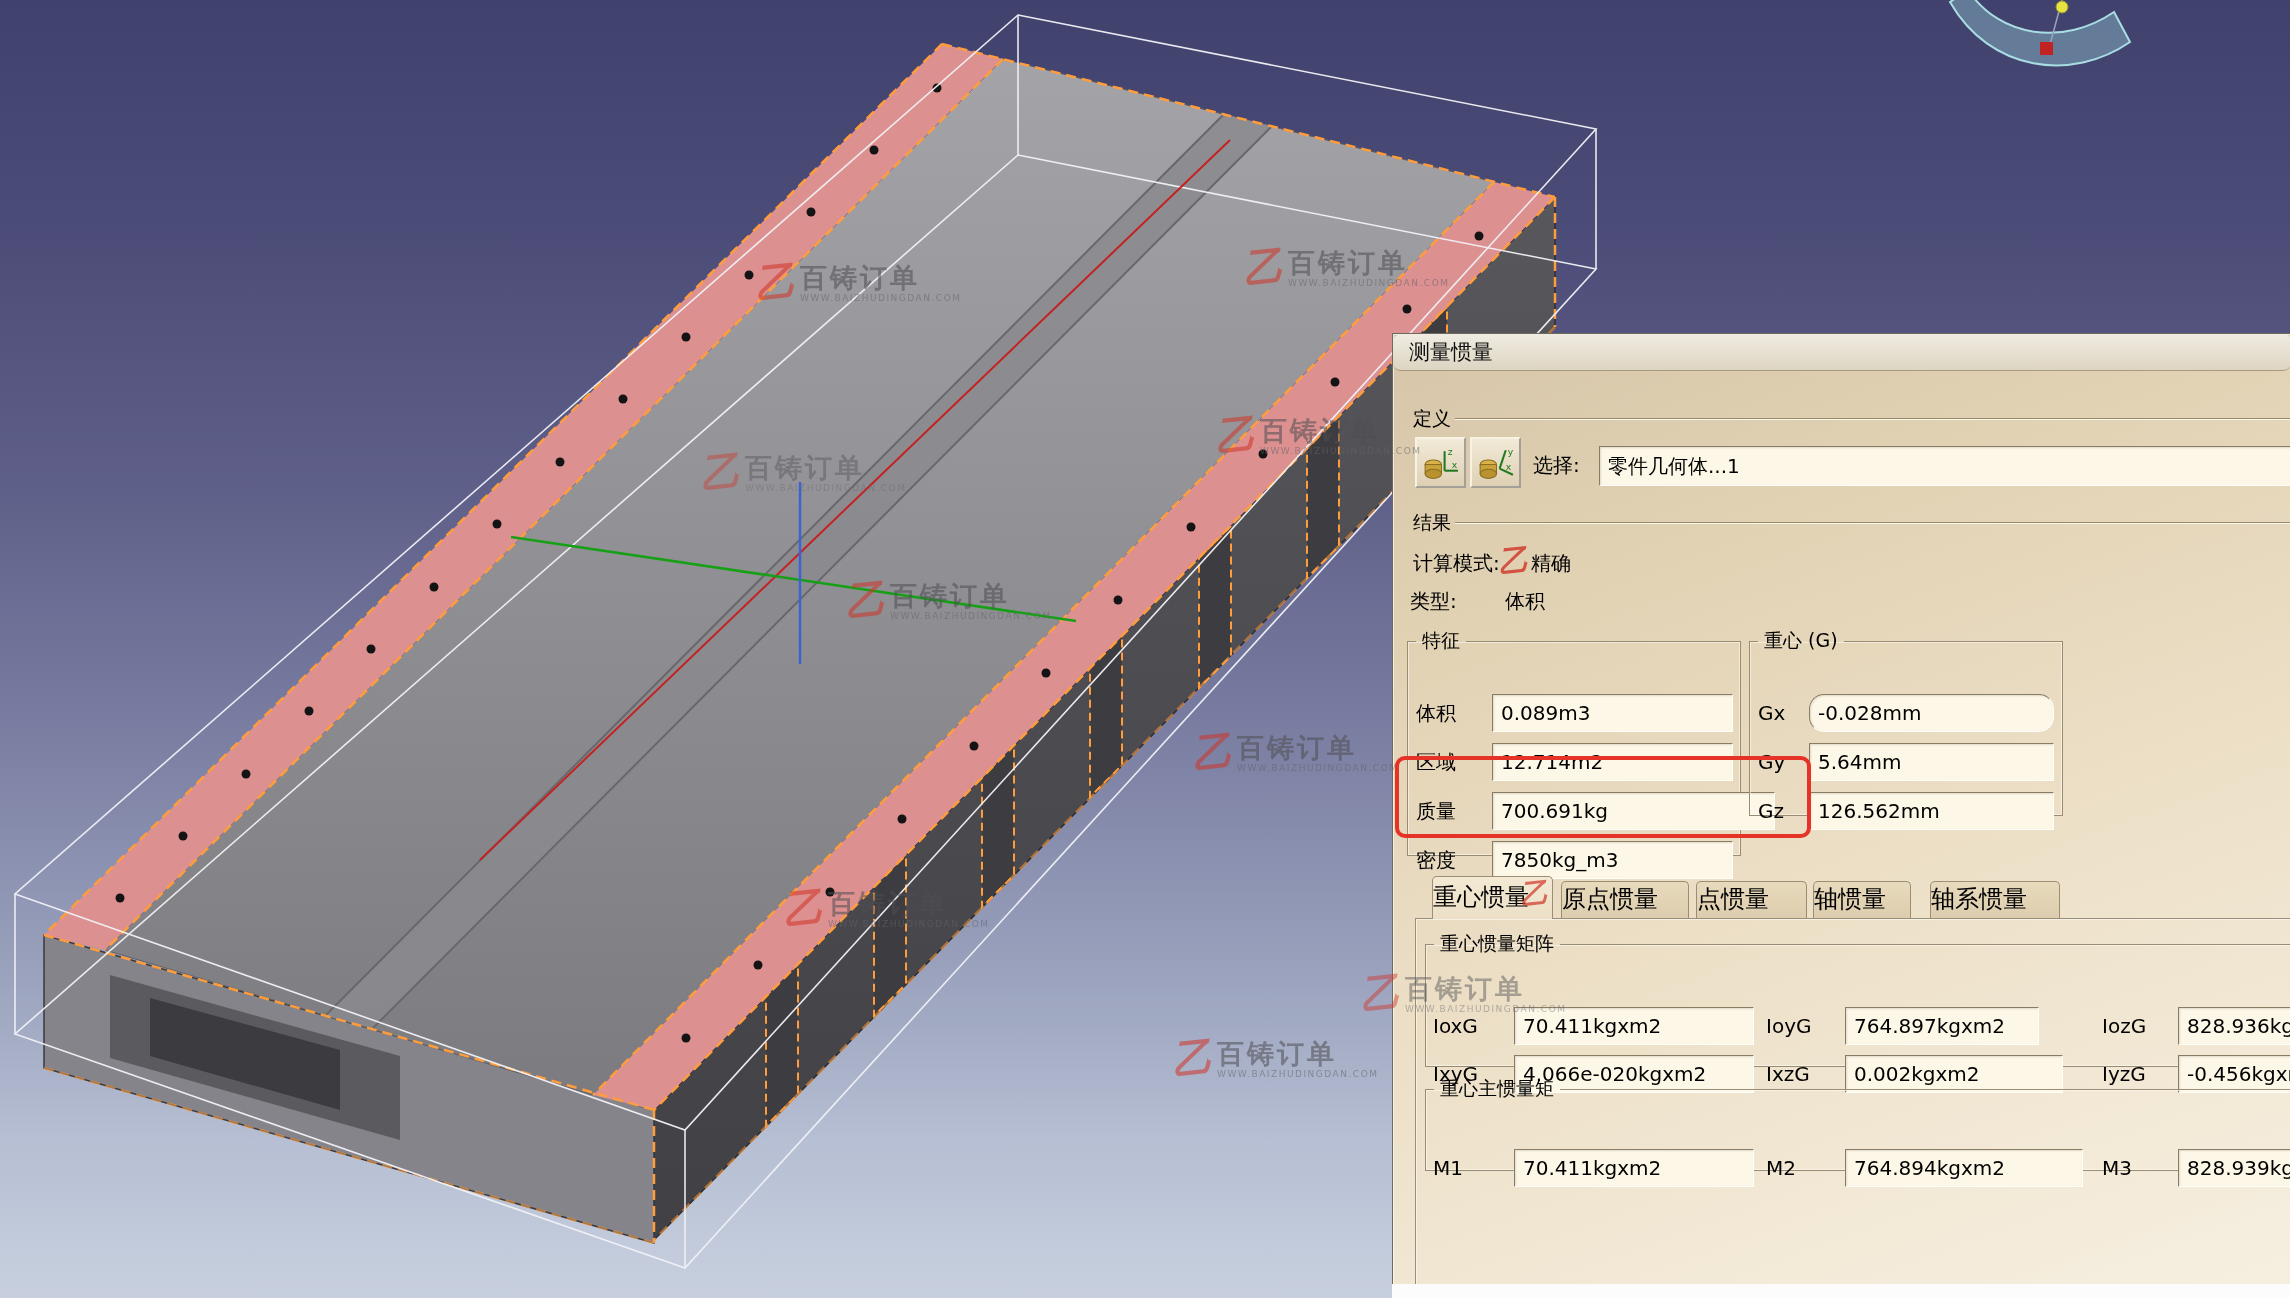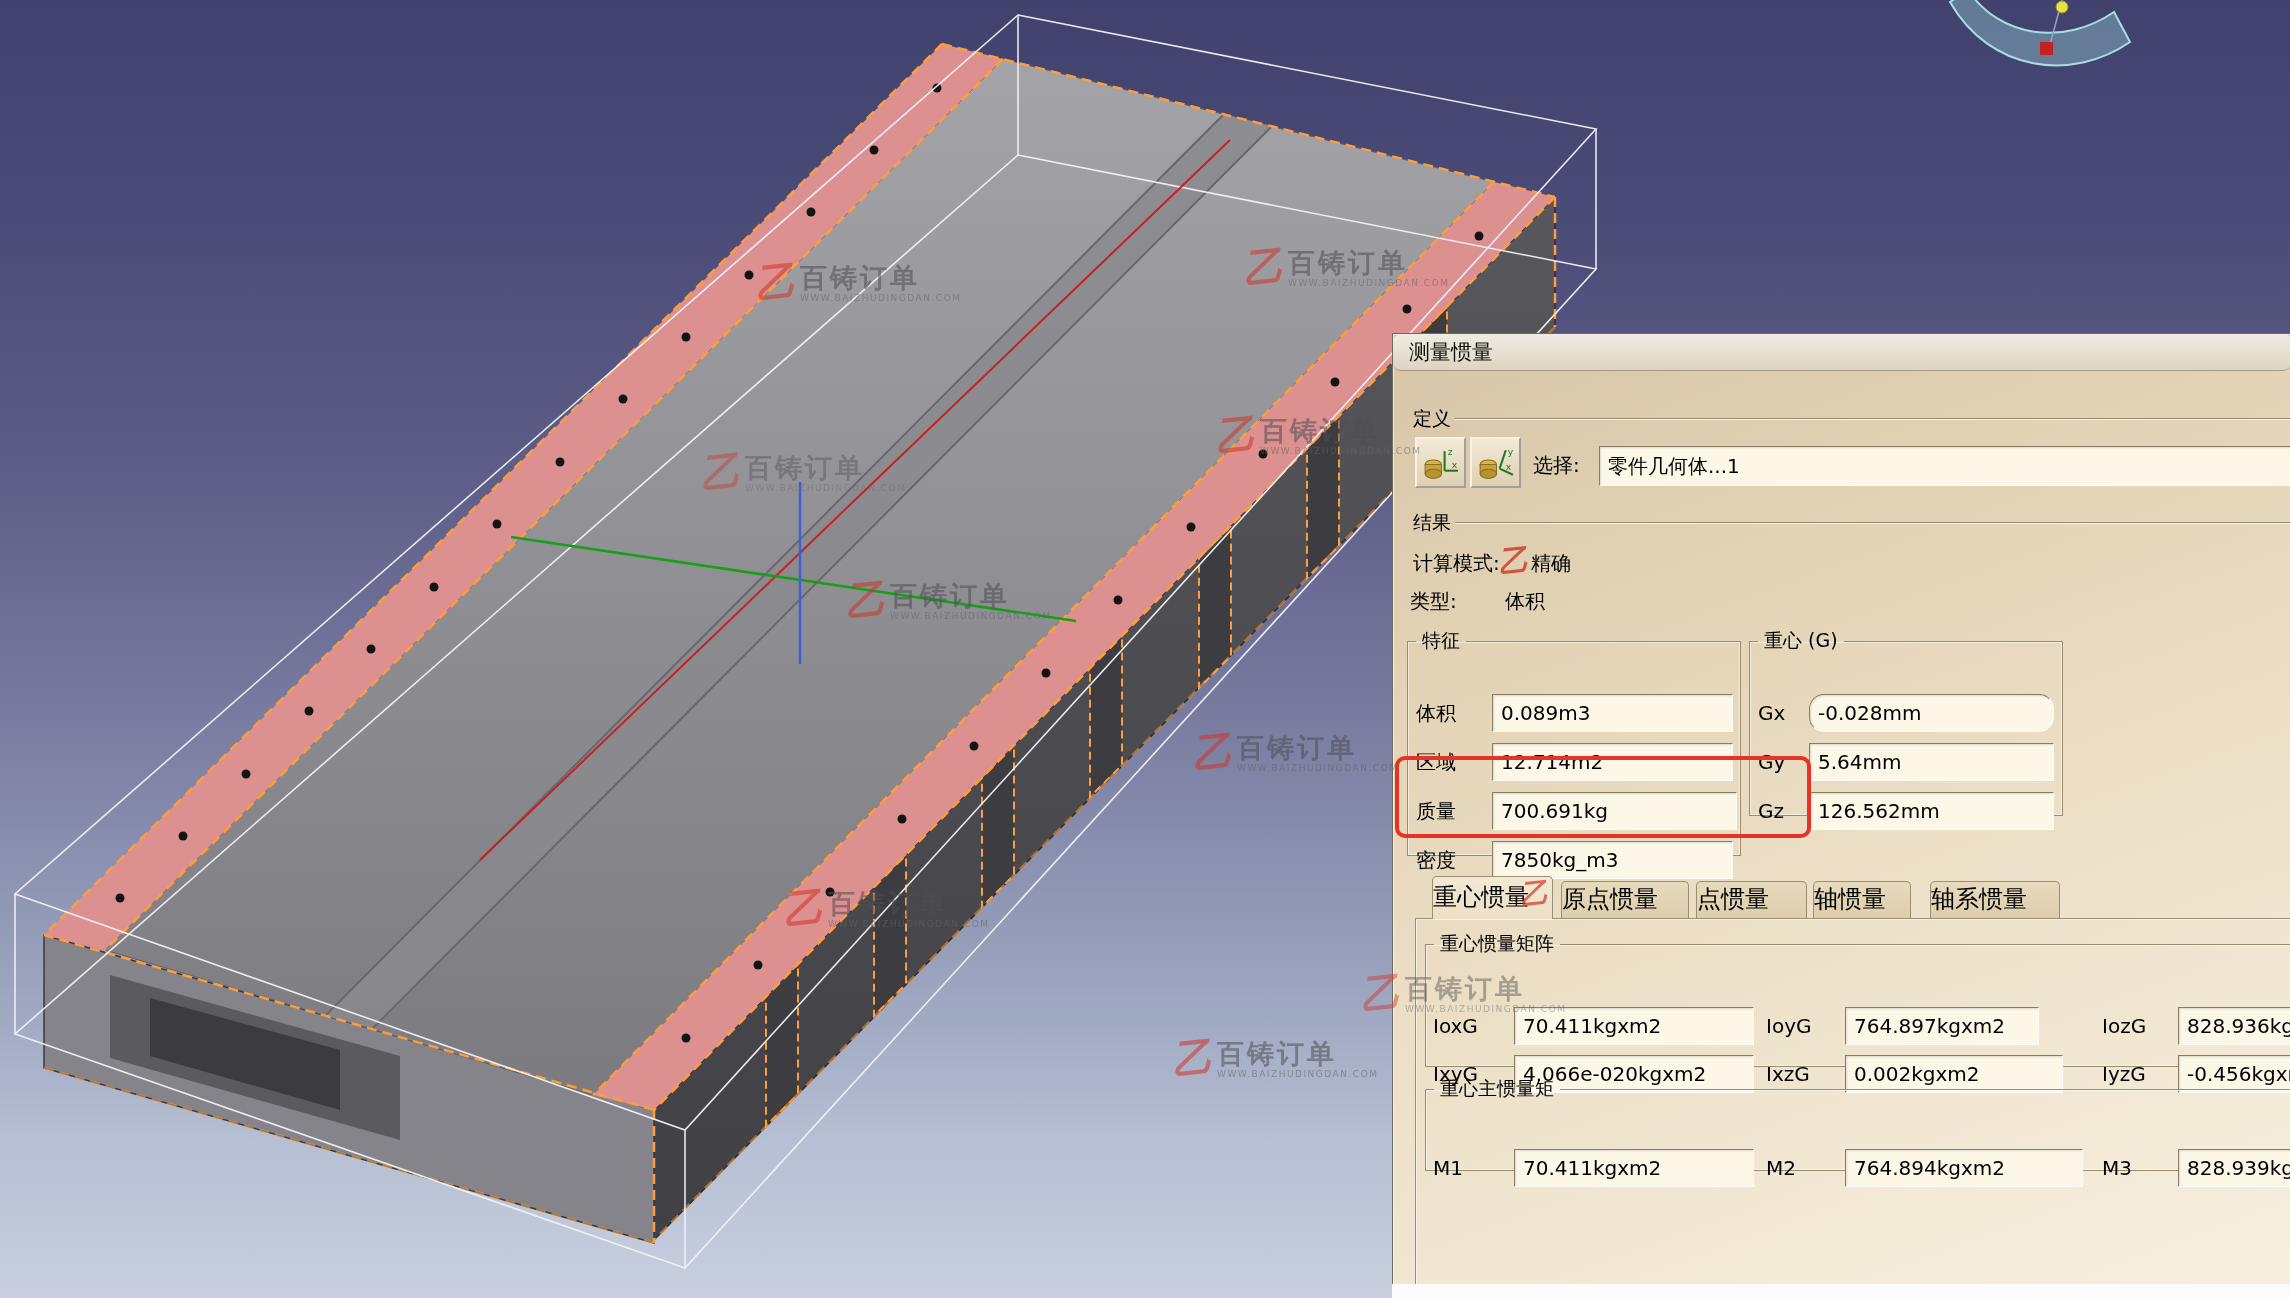--- a/index.html
+++ b/index.html
@@ -215,21 +215,21 @@
   <span class="lbl" style="left:17px;top:254px;line-height:26px;">类型:</span>
   <span class="lbl" style="left:112px;top:254px;line-height:26px;">体积</span>
 
   <fieldset class="grp" style="left:14px;top:294px;width:332px;height:226px;">
     <legend>特征</legend>
     <span class="lbl" style="left:8px;top:40px;">体积</span>
     <div class="val" style="left:84px;top:40px;width:241px;">0.089m3</div>
     <span class="lbl" style="left:8px;top:89px;">区域</span>
     <div class="val" style="left:84px;top:89px;width:241px;">12.714m2</div>
     <span class="lbl" style="left:8px;top:138px;">质量</span>
-    <div class="val" style="left:84px;top:138px;width:245px;">700.691kg</div>
+    <div class="val" style="left:84px;top:138px;width:283px;">700.691kg</div>
     <span class="lbl" style="left:8px;top:187px;">密度</span>
     <div class="val" style="left:84px;top:187px;width:241px;">7850kg_m3</div>
   </fieldset>
 
   <fieldset class="grp" style="left:356px;top:294px;width:312px;height:186px;">
     <legend>重心 (G)</legend>
     <span class="lbl" style="left:8px;top:40px;">Gx</span>
     <div class="val" style="left:59px;top:40px;width:245px;border-radius:15px;">-0.028mm</div>
     <span class="lbl" style="left:8px;top:89px;">Gy</span>
     <div class="val" style="left:59px;top:89px;width:245px;">5.64mm</div>

